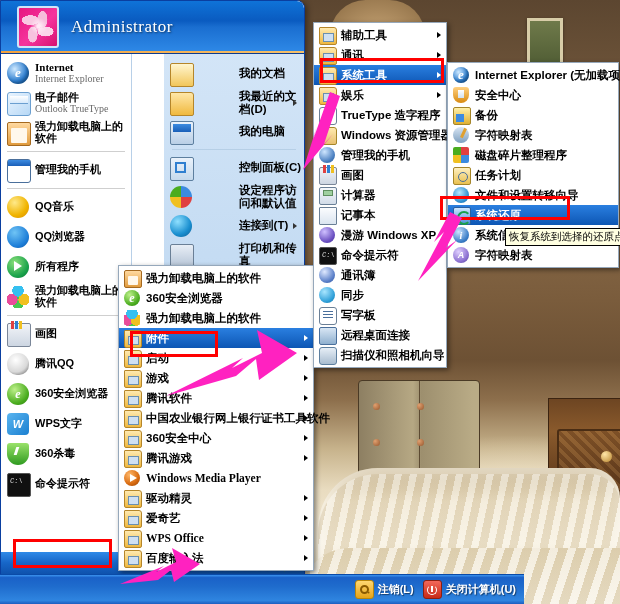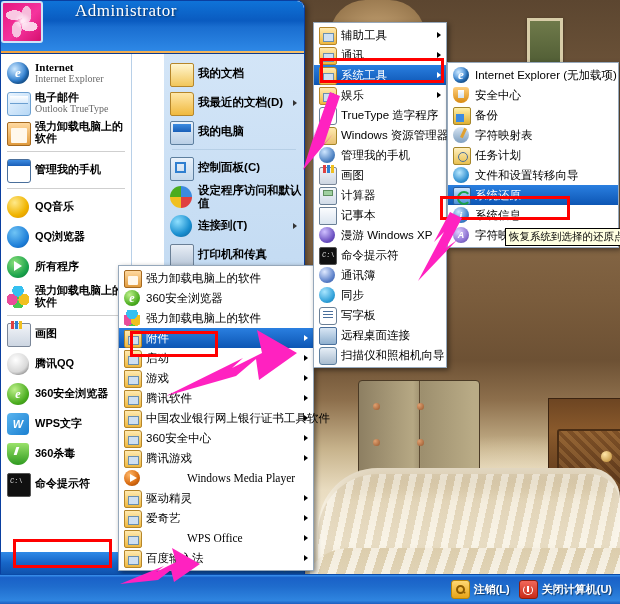--- a/index.html
+++ b/index.html
@@ -79,23 +79,22 @@
   #startmenu{
     position:absolute;left:0;top:0;width:303px;height:575px;
     border:1px solid #0a3fa0;border-radius:0 8px 0 0;
     background:#fff;overflow:hidden;
     box-shadow:2px 2px 6px rgba(0,0,0,.45);
   }
   #sm-header{
     height:52px;
     background:linear-gradient(to bottom,#0f73d8 0%,#0a5bc0 38%,#1a6ed0 50%,#2f8ae8 100%);
     border-bottom:1px solid #0a3c90;
-    display:flex;padding-left:0;border-radius:0 7px 0 0;
+    display:flex;align-items:center;padding-left:16px;border-radius:0 7px 0 0;
     position:relative;
-    gap:20px;
   }
   #sm-header:after{
     content:"";position:absolute;left:0;right:0;bottom:0;height:2px;
     background:linear-gradient(to right,#f2a03c,#f5c06a);
   }
   #avatar{
     width:42px;height:42px;border:2px solid #cfe4f8;border-radius:3px;
     background:
       radial-gradient(circle at 52% 48%, #ffe9f5 0 6%, rgba(255,233,245,0) 30%),
       radial-gradient(ellipse 14px 8px at 30% 32%, #f9c8e2 0 60%, rgba(249,200,226,0) 62%),
@@ -122,21 +121,21 @@
   .li{
     display:flex;align-items:center;height:29px;padding-left:6px;cursor:default;
     color:#000;position:relative;
   }
   #sm-left .li{height:30px;}
   .li .ic{width:22px;height:22px;flex:0 0 auto;margin-right:6px;}
   .li .tx{font-size:11px;font-weight:bold;line-height:1.05;}
   .li .tx .sub{font-weight:normal;color:#6a6a6a;font-size:10px;display:block;
       font-family:"Liberation Serif","DejaVu Serif",serif;}
   .li .tx .big{font-family:"Liberation Serif","DejaVu Serif",serif;}
-  #sm-right .li .tx{font-weight:bold;font-size:11.5px;}
+  #sm-right .li .tx{font-weight:bold;font-size:11.5px;margin-left:41px;}
   .hr{height:1px;background:#b6cfe6;margin:3px 8px;}
   #sm-left .hr{background:#cfcfcf;margin:3px 6px;}
   .arrow{
     position:absolute;right:7px;top:50%;margin-top:-3px;width:0;height:0;
     border-left:4px solid #333;border-top:3.5px solid transparent;border-bottom:3.5px solid transparent;
   }
   #allprog{
     position:absolute;left:0;bottom:0;width:303px;height:24px;
     background:linear-gradient(to bottom,#2f8ae8,#1766c8 45%,#0d4ea8);
     display:flex;align-items:center;justify-content:flex-end;padding-right:6px;
@@ -145,21 +144,21 @@
   #allprog span{color:#fff;font-weight:bold;font-size:11.5px;margin-right:5px;
     text-shadow:1px 1px 1px rgba(0,0,0,.5);}
   #allprog .grn{
     width:14px;height:15px;
     background:linear-gradient(to bottom,#9fe24b,#3f9d12);
     clip-path:polygon(0 0,100% 50%,0 100%);
   }
 
   
   #taskbar{
-    position:absolute;left:0;bottom:0;width:620px;height:29px;
+    position:absolute;left:0;bottom:0;width:524px;height:29px;
     background:linear-gradient(to bottom,#3c93ef 0%,#1a61c8 9%,#1f6ccd 40%,#2f85e0 88%,#1c5ec0 100%);
     border-top:1px solid #0a4ba8;
   }
   #tb-right{
     position:absolute;right:8px;top:0;height:29px;display:flex;align-items:center;gap:9px;
   }
   .tb-btn{display:flex;align-items:center;gap:4px;}
   .tb-btn span{color:#fff;font-size:11px;font-weight:bold;text-shadow:1px 1px 1px rgba(0,0,0,.5);}
   .icon-key{
     width:17px;height:17px;border-radius:3px;border:1px solid #b8860b;
@@ -180,29 +179,29 @@
   
   .menu{
     position:absolute;background:#fff;border:1px solid #96a8bb;
     box-shadow:2px 2px 5px rgba(0,0,0,.45);padding:2px 0;box-sizing:border-box;
   }
   .mi{
     display:flex;align-items:center;height:20px;padding-left:5px;
     position:relative;font-size:11.5px;color:#000;white-space:nowrap;
   }
   .mi .mic{width:16px;height:16px;flex:0 0 auto;margin-right:6px;}
-  .mi .mtx{font-weight:normal;}
+  .mi .mtx{font-weight:bold;}
   .mi.sel{background:linear-gradient(to bottom,#2a7fe0,#0d56b4);color:#fff;}
   .mi.sel .mtx{color:#fff;}
   .mi .marrow{
     position:absolute;right:5px;top:50%;margin-top:-3px;width:0;height:0;
     border-left:4px solid #000;border-top:3.5px solid transparent;border-bottom:3.5px solid transparent;
   }
   .mi.sel .marrow{border-left-color:#fff;}
-  .latin{font-family:"Liberation Serif","DejaVu Serif",serif;font-weight:bold;margin-left:41px;}
+  .latin{font-family:"Liberation Serif","DejaVu Serif",serif;font-weight:bold;}
 
   
   #menu-allprograms{left:118px;top:265px;width:196px;}
   #menu-accessories{left:313px;top:22px;width:134px;}
   #menu-systools{left:447px;top:62px;width:172px;}
 
   
   .sq{display:block;width:100%;height:100%;border-radius:3px;}
   .ic-ie{background:radial-gradient(circle at 35% 32%,#cfe9ff,#2f7fd0 58%,#0a5298);border-radius:50%;
     box-shadow:inset -2px -2px 3px rgba(0,0,0,.25);position:relative;}
@@ -716,20 +715,26 @@
       <span class="mtx">备份</span>
     </div>
     <div class="mi">
       <span class="mic">
         <i class="sq ic-cleanup"></i>
       </span>
       <span class="mtx">字符映射表</span>
     </div>
     <div class="mi">
       <span class="mic">
+        <i class="sq ic-defrag"></i>
+      </span>
+      <span class="mtx">磁盘碎片整理程序</span>
+    </div>
+    <div class="mi">
+      <span class="mic">
         <i class="sq ic-sched"></i>
       </span>
       <span class="mtx">任务计划</span>
     </div>
     <div class="mi">
       <span class="mic">
         <i class="sq ic-transfer"></i>
       </span>
       <span class="mtx">文件和设置转移向导</span>
     </div>

